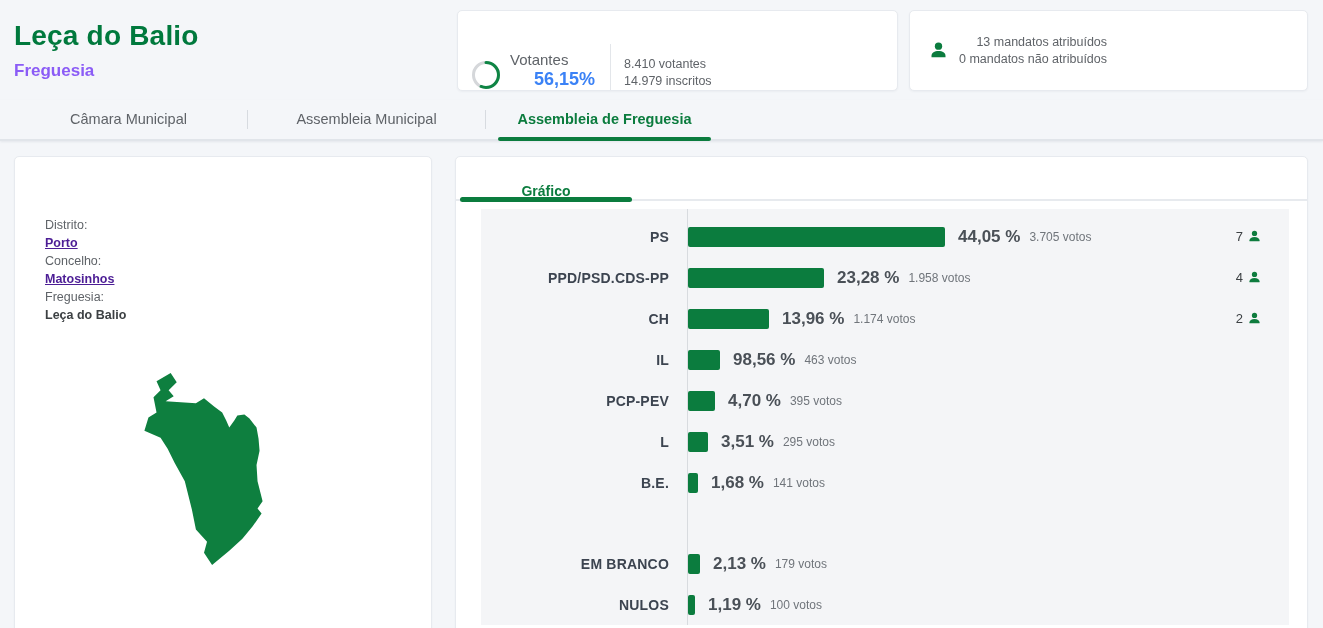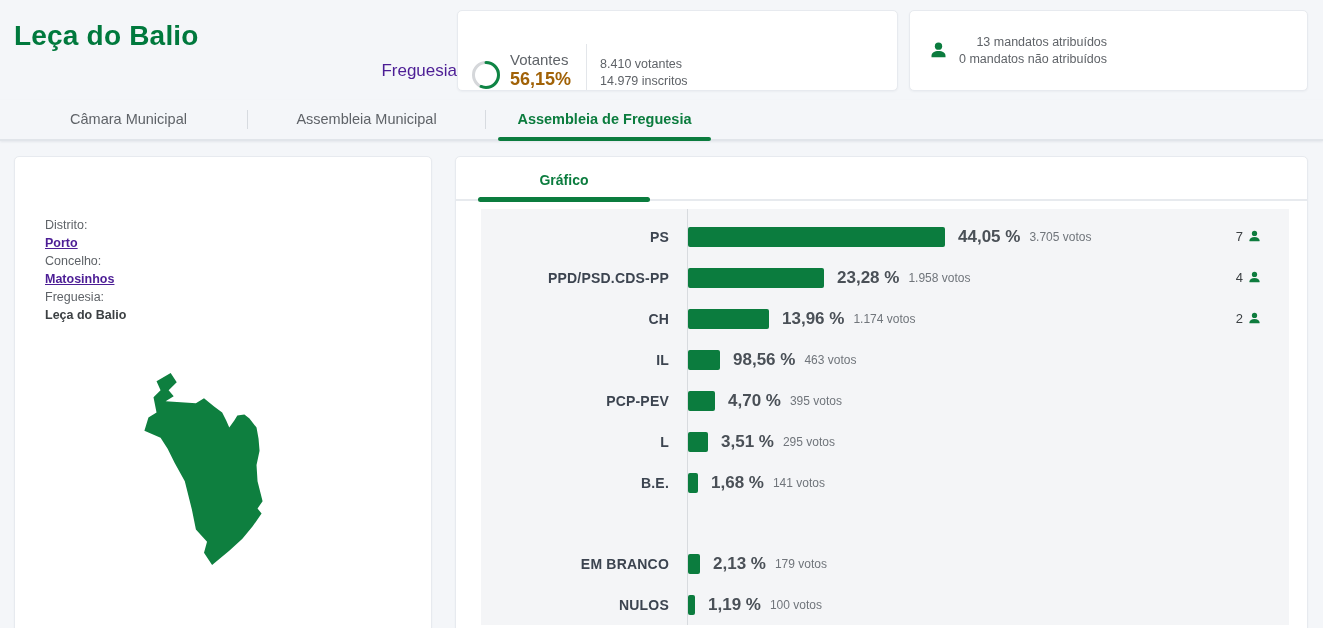--- a/index.html
+++ b/index.html
@@ -3,30 +3,30 @@
 <meta charset="utf-8">
 <style>
   * { margin:0; padding:0; box-sizing:border-box; }
   html,body { width:1323px; height:628px; background:#f4f6f9; font-family:"Liberation Sans", sans-serif; overflow:hidden; }
   .page { position:relative; width:1323px; height:628px; }
 
   
   .top-row { display:flex; align-items:flex-start; padding:10px 15px 0 14px; }
   .title-block { flex:1 1 auto; padding-top:10px; }
   .page-title { font-size:28px; font-weight:bold; color:#00793d; letter-spacing:0.2px; }
-  .page-subtitle { font-size:17px; font-weight:normal; color:#4c1d95; margin-top:9px;text-align:right; }
+  .page-subtitle { font-size:17px; font-weight:bold; color:#8b5cf6; margin-top:9px; }
 
   .card { background:#fff; border:1px solid #e7eaef; border-radius:5px; box-shadow:0 1px 2px rgba(60,70,90,0.05); }
   .votantes-card { width:441px; height:81px; display:flex; align-items:flex-end; padding-left:13px; }
   .mandatos-card { width:399px; height:81px; display:flex; align-items:center; padding-left:18px; margin-left:11px; }
 
   .ring-svg { width:30px; height:30px; flex:none; }
   .vot-main { margin-left:9px; }
   .vot-label { font-size:15px; color:#5f6368; }
-  .vot-pct { font-size:18px; font-weight:bold; color:#a16207; margin-top:1px; }
+  .vot-pct { font-size:18px; font-weight:bold; color:#3b82f6; margin-top:1px;margin-left:24px; }
   .vot-divider { width:1px; height:46px; background:#e3e6ea; margin:0 13px 0 15px; }
   .vot-lines { font-size:12.5px; color:#5f6368; line-height:17px; }
 
   .person-icon-lg { width:21px; height:21px; flex:none; }
   .mand-lines { font-size:12.5px; color:#5f6368; line-height:17px; margin-left:10px;text-align:right; }
 
   
   .tab-bar { margin-top:9px; border-bottom:2px solid #e1e5ea; box-shadow:0 1px 2px rgba(120,130,145,0.12); display:flex; padding-left:10px; }
   .main-tab { width:237px; text-align:center; padding:11px 0 12px 0; font-size:14.5px; color:#5f6368; position:relative; cursor:pointer; }
   .main-tab.active { color:#0b7c3e; font-weight:bold; }
@@ -38,21 +38,21 @@
   .left-card { width:418px; height:478px; position:relative; flex:none; }
   .right-card { flex:1 1 auto; margin-left:23px; height:477px; }
 
   .loc-block { position:absolute; left:30px; top:59px; font-size:12.5px; line-height:18px; }
   .loc-label { color:#5f6368; }
   .loc-link { color:#4c1d95; font-weight:bold; text-decoration:underline; cursor:pointer; }
   .loc-current { color:#3c4043; font-weight:bold; }
   .map-svg { position:absolute; left:128px; top:211px; width:122px; height:200px; }
 
   
-  .graf-tabs { height:44px; border-bottom:2px solid #e7eaee; display:flex; padding-left:22px; }
+  .graf-tabs { height:44px; border-bottom:2px solid #e7eaee; display:flex; padding-left:4px;align-items:flex-end; }
   .graf-tab { width:172px; text-align:center; padding-top:15px; font-size:14px; font-weight:bold; color:#0b7c3e; position:relative; cursor:pointer; }
   .graf-tab::after { content:""; position:absolute; left:0; right:0; bottom:-3px; height:5px; background:#0b7c3e; border-radius:3px; }
 
   .chart-wrap { margin:8px 18px 0 25px; background:#f4f5f7; position:relative; padding-top:7px; }
   .axis-line { position:absolute; left:206px; top:0; bottom:0; width:1px; background:#d8dbdf; }
   .chart-row { height:41px; display:flex; align-items:center; position:relative; }
   .chart-spacer { height:40px; }
   .row-label { flex:0 0 197px; text-align:right; padding-right:9px; font-size:14px; font-weight:bold; color:#3c4450; letter-spacing:0.2px; }
   .row-bar { height:20px; background:#0b7c3e; border-radius:2px; flex:none; margin-left:10px; }
   .row-pct { margin-left:13px; font-size:17px; font-weight:bold; color:#4a5057; white-space:nowrap; }

